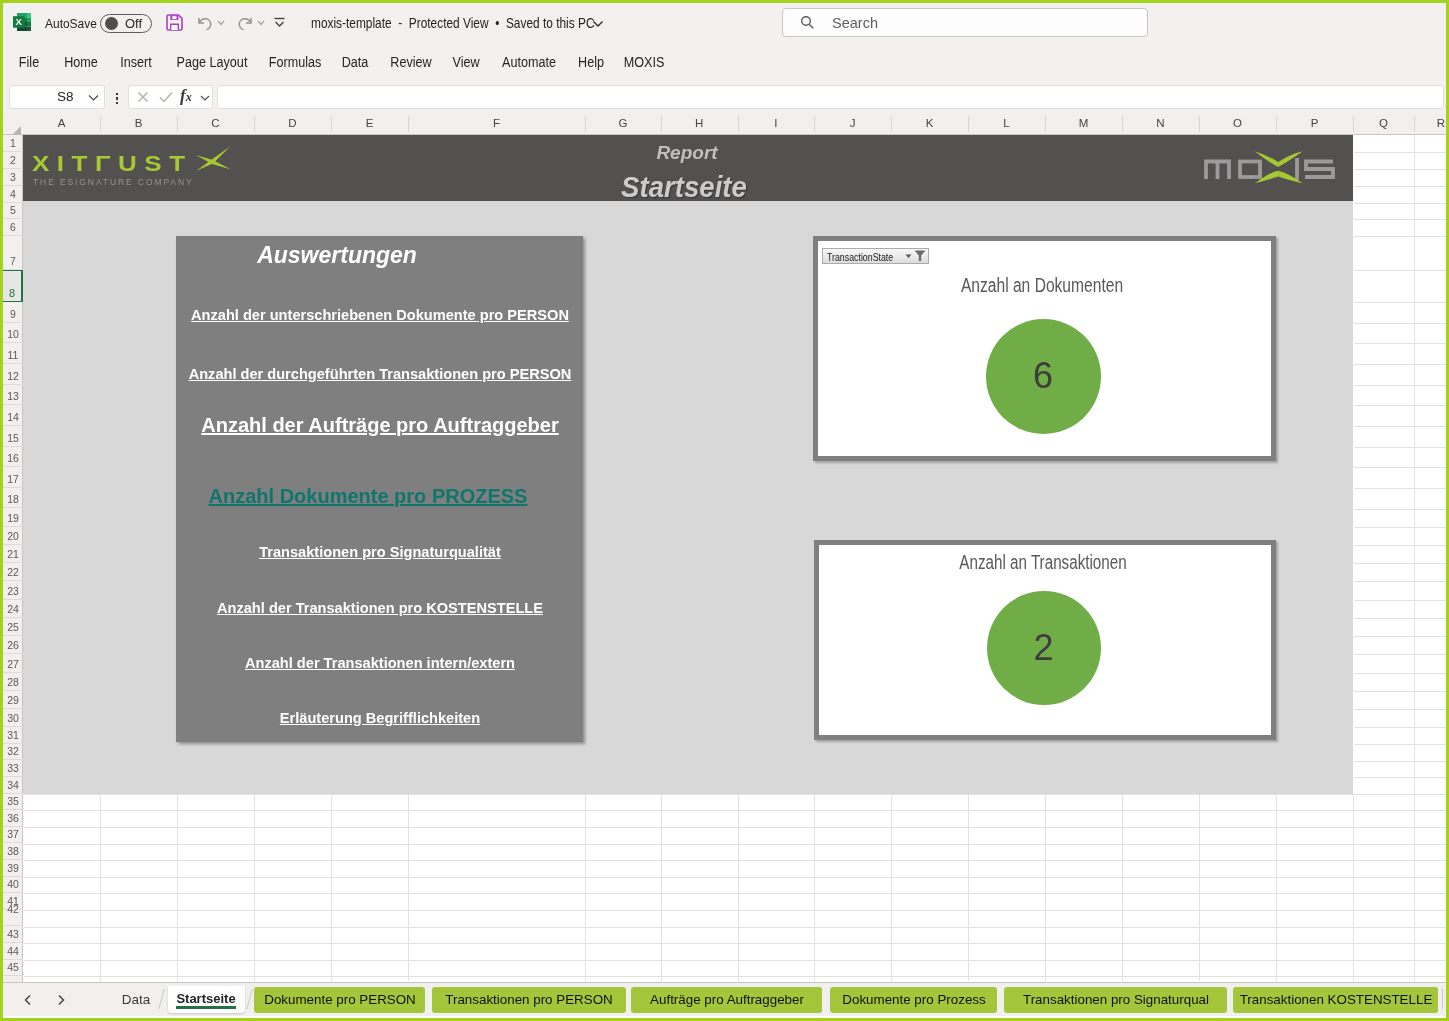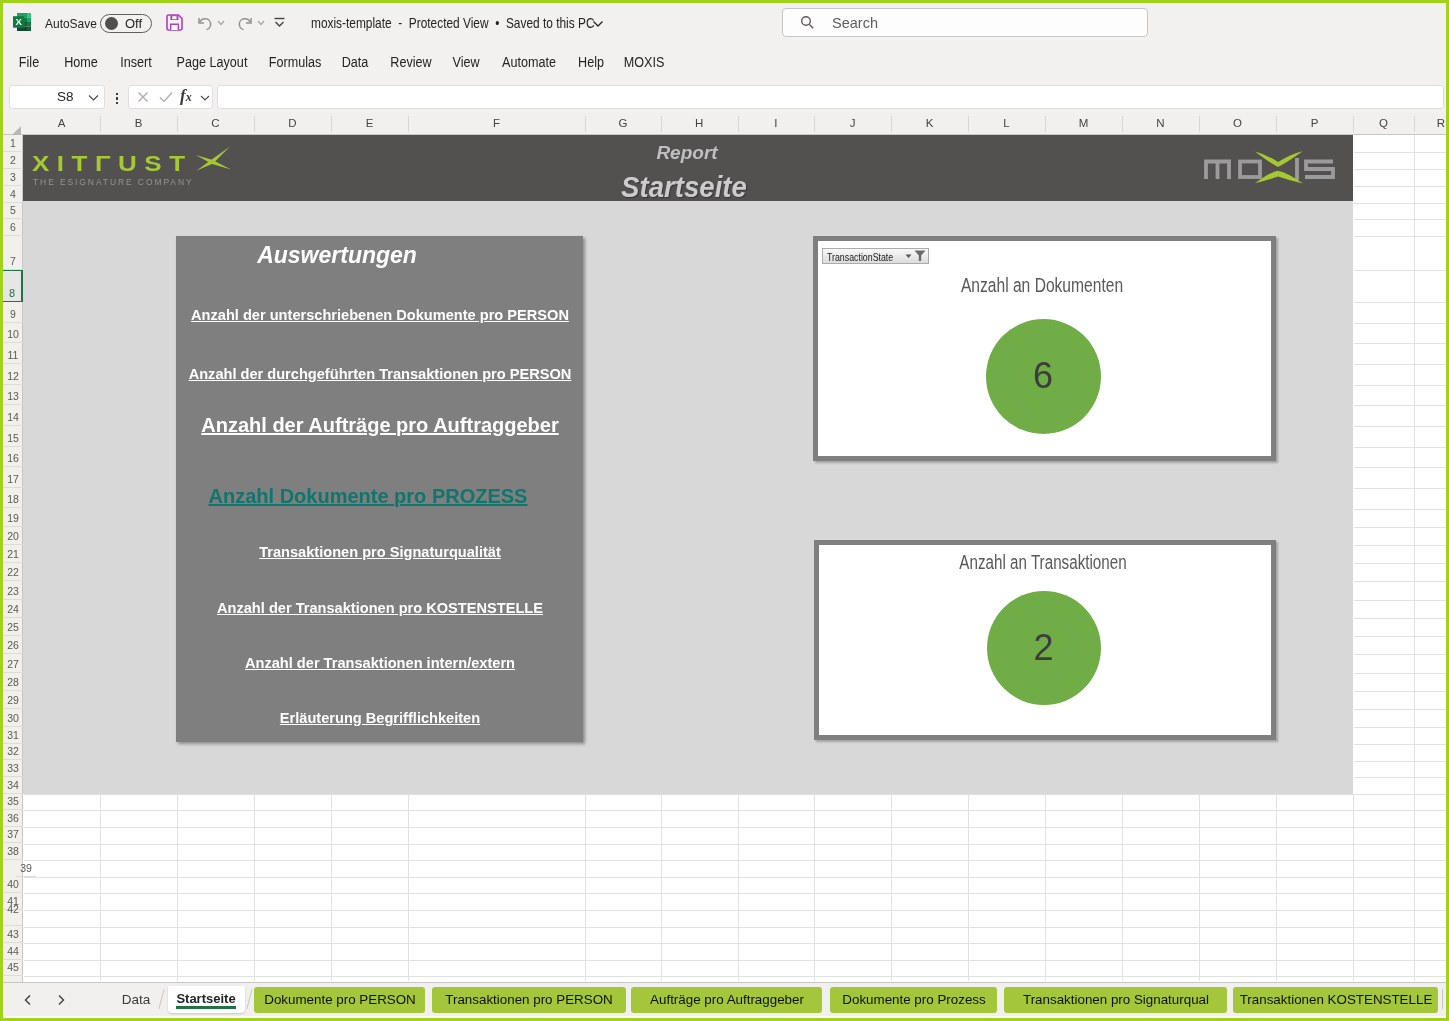--- a/index.html
+++ b/index.html
@@ -103,21 +103,21 @@
 <div class="abs" style="left:3px;top:690.8px;width:20px;height:18.300000000000068px;border-bottom:1px solid #dcdcdc;color:#595959;font-size:10.5px;display:flex;align-items:flex-end;justify-content:center;padding-bottom:2px;">29</div>
 <div class="abs" style="left:3px;top:709.1px;width:20px;height:18.199999999999932px;border-bottom:1px solid #dcdcdc;color:#595959;font-size:10.5px;display:flex;align-items:flex-end;justify-content:center;padding-bottom:2px;">30</div>
 <div class="abs" style="left:3px;top:727.3px;width:20px;height:16.600000000000023px;border-bottom:1px solid #dcdcdc;color:#595959;font-size:10.5px;display:flex;align-items:flex-end;justify-content:center;padding-bottom:2px;">31</div>
 <div class="abs" style="left:3px;top:743.9px;width:20px;height:16.600000000000023px;border-bottom:1px solid #dcdcdc;color:#595959;font-size:10.5px;display:flex;align-items:flex-end;justify-content:center;padding-bottom:2px;">32</div>
 <div class="abs" style="left:3px;top:760.5px;width:20px;height:16.600000000000023px;border-bottom:1px solid #dcdcdc;color:#595959;font-size:10.5px;display:flex;align-items:flex-end;justify-content:center;padding-bottom:2px;">33</div>
 <div class="abs" style="left:3px;top:777.1px;width:20px;height:16.600000000000023px;border-bottom:1px solid #dcdcdc;color:#595959;font-size:10.5px;display:flex;align-items:flex-end;justify-content:center;padding-bottom:2px;">34</div>
 <div class="abs" style="left:3px;top:793.7px;width:20px;height:16.59999999999991px;border-bottom:1px solid #dcdcdc;color:#595959;font-size:10.5px;display:flex;align-items:flex-end;justify-content:center;padding-bottom:2px;">35</div>
 <div class="abs" style="left:3px;top:810.3px;width:20px;height:16.600000000000023px;border-bottom:1px solid #dcdcdc;color:#595959;font-size:10.5px;display:flex;align-items:flex-end;justify-content:center;padding-bottom:2px;">36</div>
 <div class="abs" style="left:3px;top:826.9px;width:20px;height:16.600000000000023px;border-bottom:1px solid #dcdcdc;color:#595959;font-size:10.5px;display:flex;align-items:flex-end;justify-content:center;padding-bottom:2px;">37</div>
 <div class="abs" style="left:3px;top:843.5px;width:20px;height:16.600000000000023px;border-bottom:1px solid #dcdcdc;color:#595959;font-size:10.5px;display:flex;align-items:flex-end;justify-content:center;padding-bottom:2px;">38</div>
-<div class="abs" style="left:16px;top:860.1px;width:20px;height:16.600000000000023px;border-bottom:1px solid #dcdcdc;color:#595959;font-size:10.5px;display:flex;align-items:flex-end;justify-content:center;padding-bottom:2px;">39</div>
+<div class="abs" style="left:3px;top:860.1px;width:20px;height:16.600000000000023px;border-bottom:1px solid #dcdcdc;color:#595959;font-size:10.5px;display:flex;align-items:flex-end;justify-content:center;padding-bottom:2px;">39</div>
 <div class="abs" style="left:3px;top:876.7px;width:20px;height:16.59999999999991px;border-bottom:1px solid #dcdcdc;color:#595959;font-size:10.5px;display:flex;align-items:flex-end;justify-content:center;padding-bottom:2px;">40</div>
 <div class="abs" style="left:3px;top:893.3px;width:20px;height:16.600000000000023px;border-bottom:1px solid #dcdcdc;color:#595959;font-size:10.5px;display:flex;align-items:flex-end;justify-content:center;padding-bottom:2px;">41</div>
 <div class="abs" style="left:3px;top:909.9px;width:20px;height:16.600000000000023px;border-bottom:1px solid #dcdcdc;color:#595959;font-size:10.5px;display:flex;align-items:flex-end;justify-content:center;padding-bottom:10px;">42</div>
 <div class="abs" style="left:3px;top:926.5px;width:20px;height:16.600000000000023px;border-bottom:1px solid #dcdcdc;color:#595959;font-size:10.5px;display:flex;align-items:flex-end;justify-content:center;padding-bottom:2px;">43</div>
 <div class="abs" style="left:3px;top:943.1px;width:20px;height:16.600000000000023px;border-bottom:1px solid #dcdcdc;color:#595959;font-size:10.5px;display:flex;align-items:flex-end;justify-content:center;padding-bottom:2px;">44</div>
 <div class="abs" style="left:3px;top:959.7px;width:20px;height:16.59999999999991px;border-bottom:1px solid #dcdcdc;color:#595959;font-size:10.5px;display:flex;align-items:flex-end;justify-content:center;padding-bottom:2px;">45</div>
 
 <div class="abs" style="left:3px;top:3px;width:1443px;height:43px;background:#f2f1f0;"></div>
 
 <svg class="abs" style="left:13px;top:13px;" width="18" height="18" viewBox="0 0 18 18">

